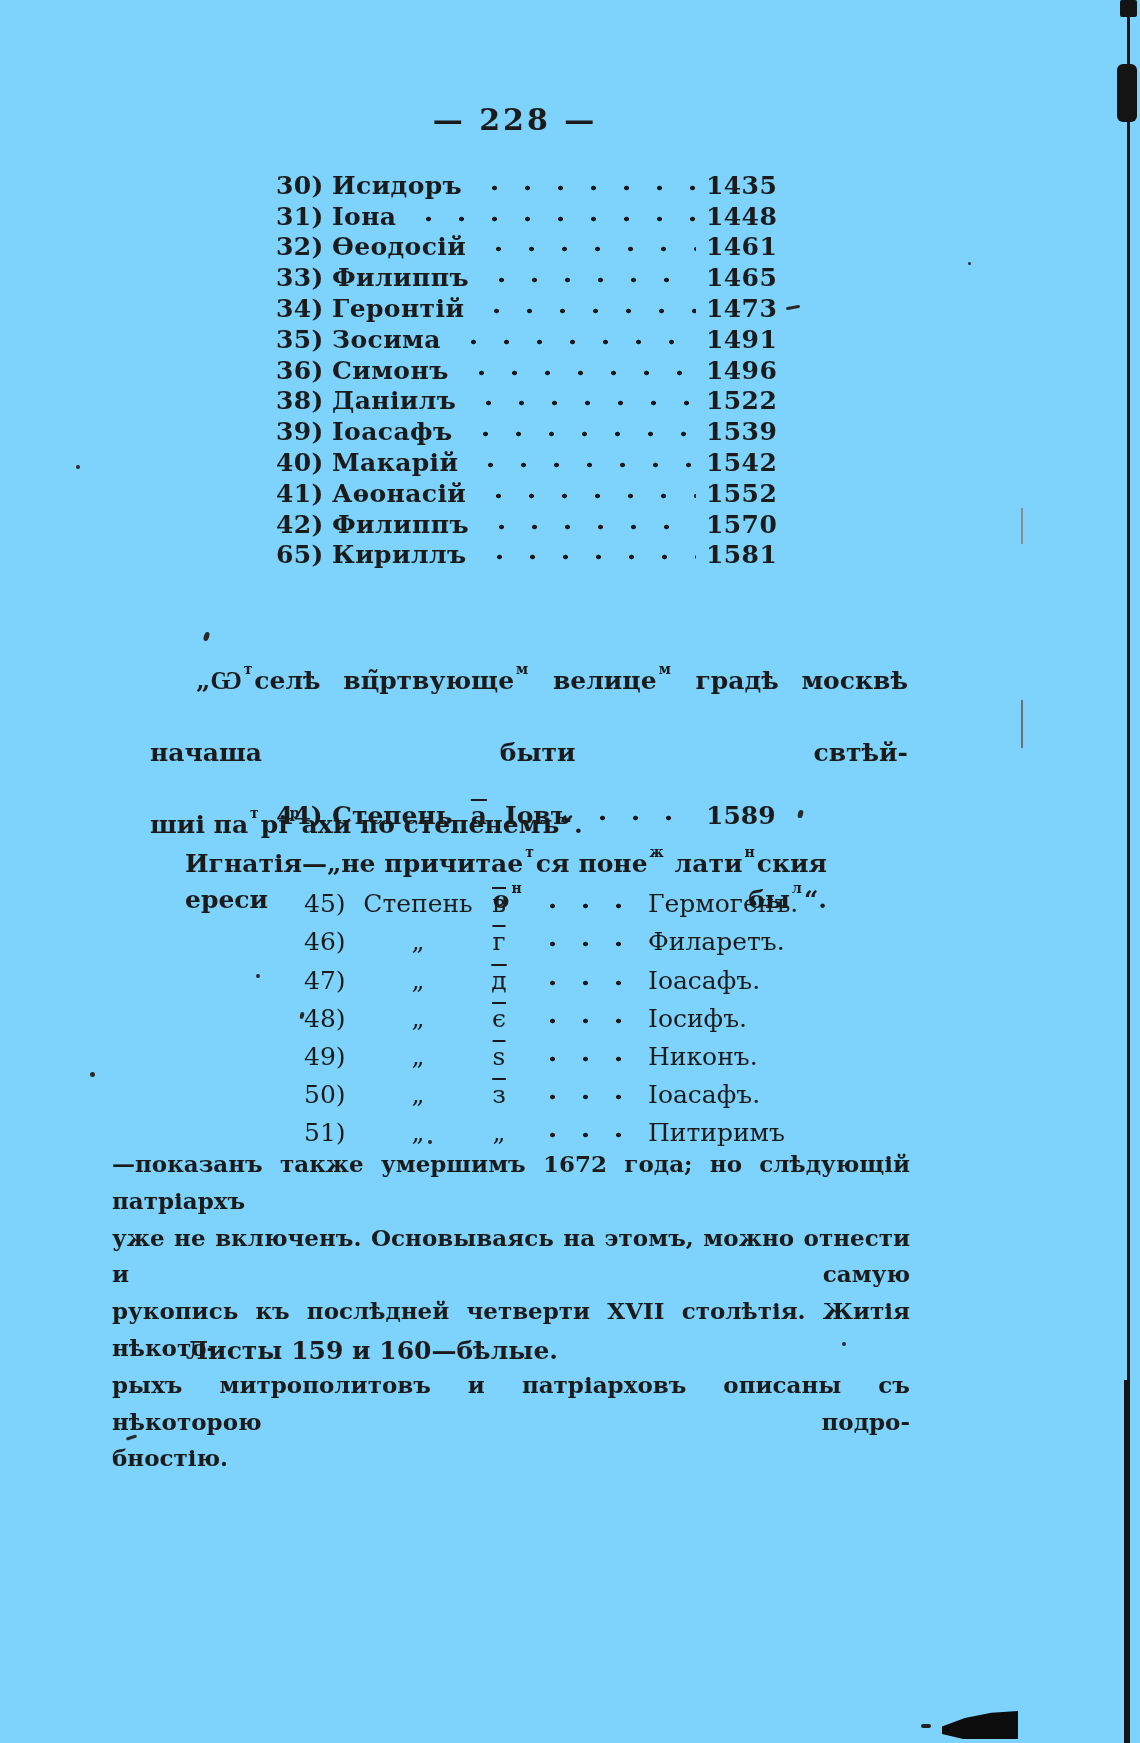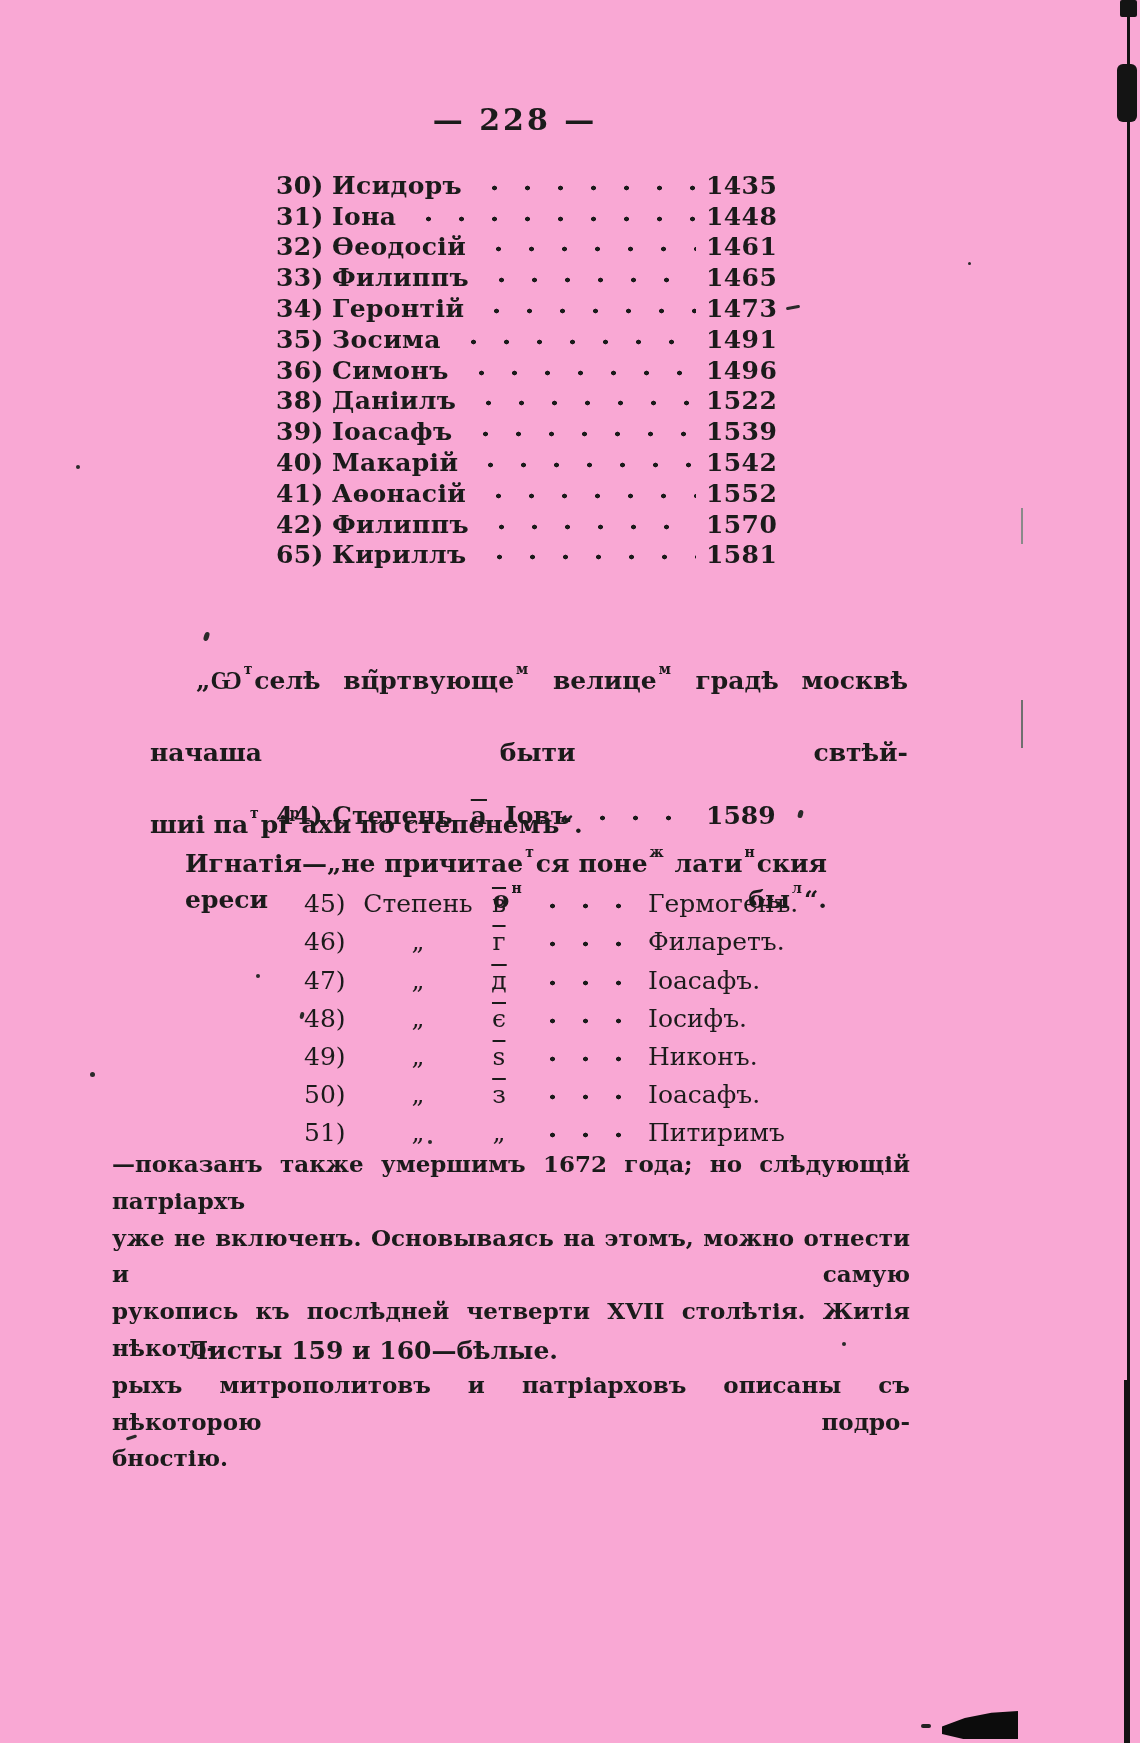--- a/index.html
+++ b/index.html
@@ -1,16 +1,16 @@
 <!DOCTYPE html>
 <html><head>
 <meta charset="utf-8">
 <style>
   html,body{margin:0;padding:0;background:#ffffff;}
-  .page{position:relative;width:1140px;height:1743px;background:#f9a8d4;overflow:hidden;
+  .page{position:relative;width:1140px;height:1743px;background:#7dd3fc;overflow:hidden;
         font-family:"DejaVu Serif","Liberation Serif",serif;color:#1b1b1b;}
   
   .pagenum{position:absolute;top:102px;left:0;width:1030px;text-align:center;
            font-size:30px;font-weight:bold;letter-spacing:3px;}
   
   .list1{position:absolute;top:169px;left:276px;width:492px;}
   .l1row{display:flex;align-items:flex-end;height:30.8px;font-size:25px;font-weight:bold;letter-spacing:.4px;}
   .l1num{width:52px;}
   .l1name{margin-left:4px;white-space:pre;}
   .dots{flex:1;height:6px;margin:0 10px 9px 14px;

